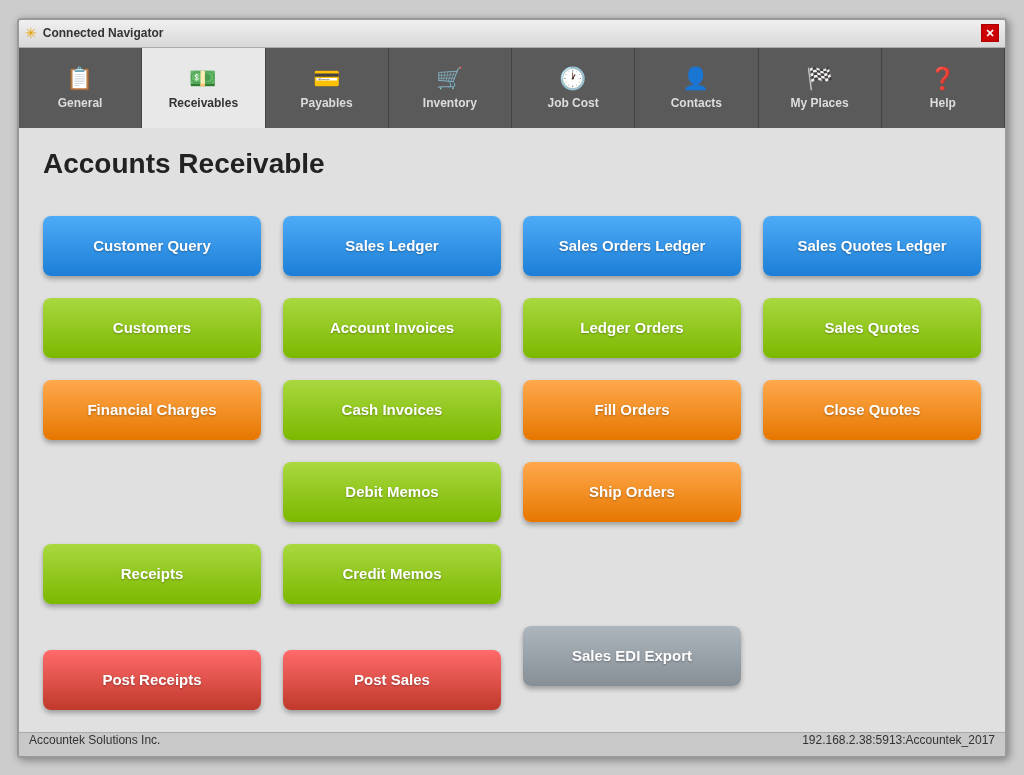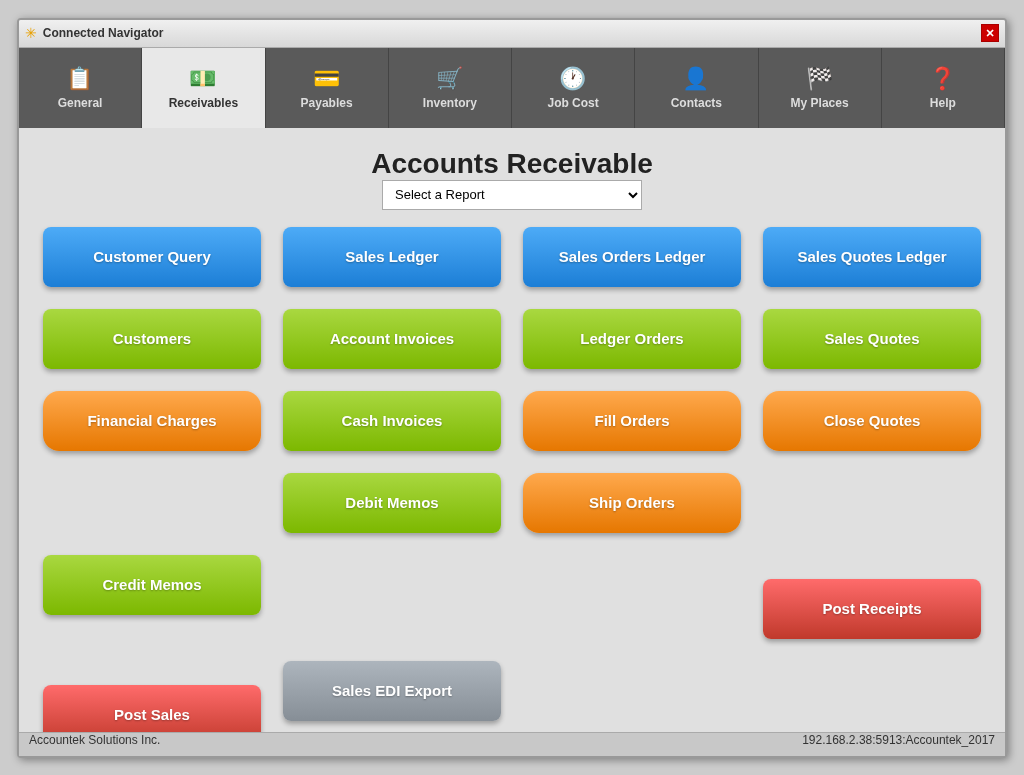--- a/index.html
+++ b/index.html
@@ -93,22 +93,21 @@
     .content-area {
       flex: 1;
       background: #e0e0e0;
       padding: 20px 24px;
       overflow-y: auto;
     }
     .page-header {
       display: flex;
       align-items: center;
       justify-content: space-between;
-      margin-bottom: 17px;
-      flex-direction: column;
+      margin-bottom: 36px;
     }
     .page-title {
       font-size: 28px;
       font-weight: bold;
       color: #222;
     }
     .report-select {
       width: 260px;
       height: 30px;
       font-size: 13px;
@@ -134,21 +133,21 @@
       box-shadow: 0 3px 5px rgba(0,0,0,0.3);
       display: flex;
       align-items: center;
       justify-content: center;
       text-align: center;
       line-height: 1.2;
       padding: 4px 8px;
     }
     .btn-blue { background: linear-gradient(to bottom, #4dabf7, #1c7ed6); }
     .btn-green { background: linear-gradient(to bottom, #a9d840, #7cb800); }
-    .btn-orange { background: linear-gradient(to bottom, #ffa94d, #e67700); border-radius: 16px; }
+    .btn-orange { background: linear-gradient(to bottom, #ffa94d, #e67700); }
     .btn-red { background: linear-gradient(to bottom, #ff6b6b, #c0392b); margin-top: 24px; }
     .btn-gray { background: linear-gradient(to bottom, #adb5bd, #868e96); }
     .btn-empty {
       background: transparent;
       box-shadow: none;
       cursor: default;
     }
     .status-bar {
       background: #c8c8c8;
       height: 24px;
@@ -205,23 +204,20 @@
     </div>
     <div class="nav-tab">
       <span class="tab-icon">❓</span>
       <span class="tab-label">Help</span>
     </div>
   </div>
 
   <div class="content-area">
     <div class="page-header">
       <h1 class="page-title">Accounts Receivable</h1>
-      <select class="report-select">
-        <option>Select a Report</option>
-      </select>
     </div>
 
     <div class="buttons-grid">
 
       <button class="btn btn-blue">Customer Query</button>
       <button class="btn btn-blue">Sales Ledger</button>
       <button class="btn btn-blue">Sales Orders Ledger</button>
       <button class="btn btn-blue">Sales Quotes Ledger</button>
 
       <button class="btn btn-green">Customers</button>
@@ -232,20 +228,21 @@
       <button class="btn btn-orange">Financial Charges</button>
       <button class="btn btn-green">Cash Invoices</button>
       <button class="btn btn-orange">Fill Orders</button>
       <button class="btn btn-orange">Close Quotes</button>
 
       <div class="btn btn-empty"></div>
       <button class="btn btn-green">Debit Memos</button>
       <button class="btn btn-orange">Ship Orders</button>
       <div class="btn btn-empty"></div>
 
+      <button class="btn btn-green">Receipts</button>
       <button class="btn btn-green">Credit Memos</button>
       <div class="btn btn-empty"></div>
       <div class="btn btn-empty"></div>
 
       <button class="btn btn-red">Post Receipts</button>
       <button class="btn btn-red">Post Sales</button>
       <button class="btn btn-gray">Sales EDI Export</button>
       <div class="btn btn-empty"></div>
     </div>
   </div>

